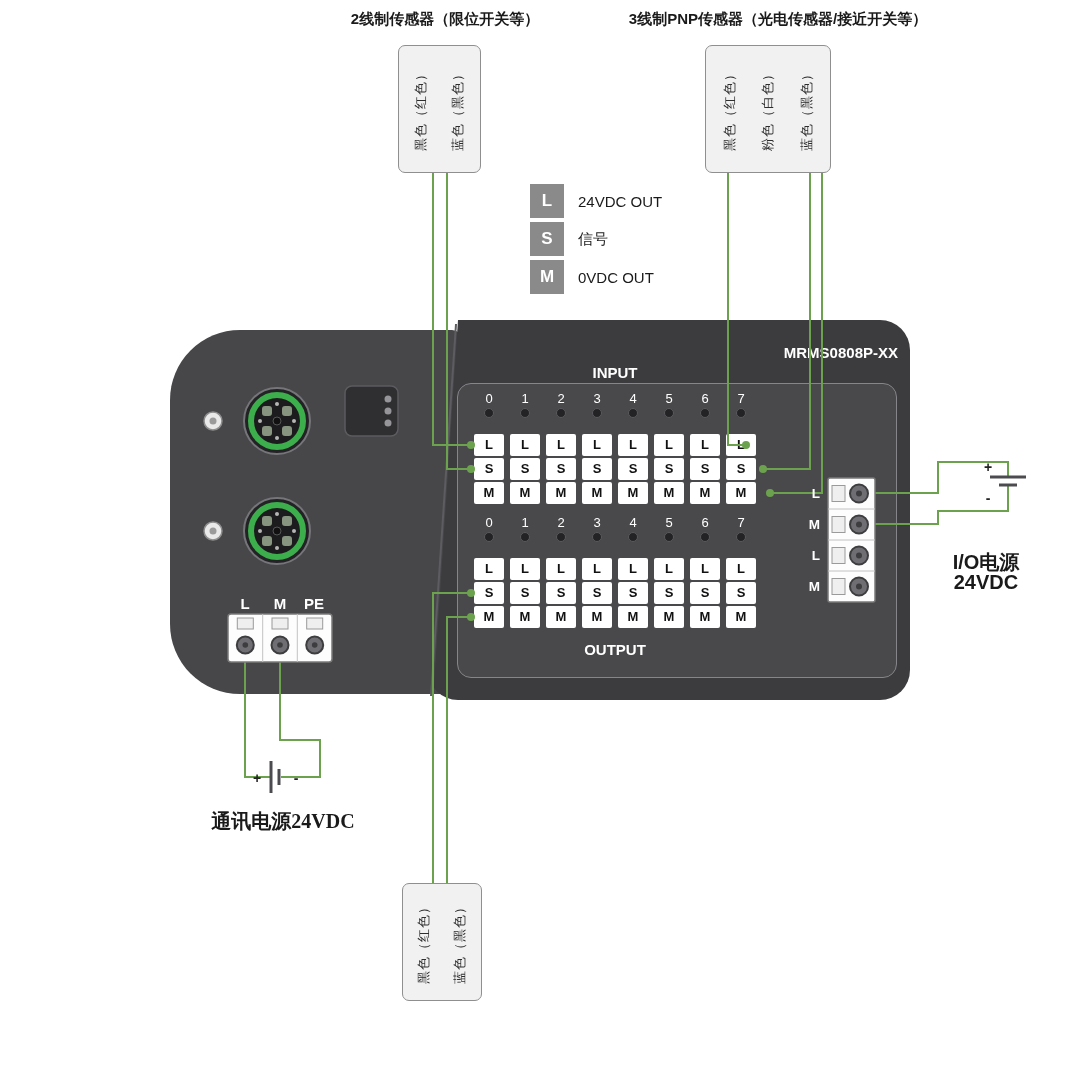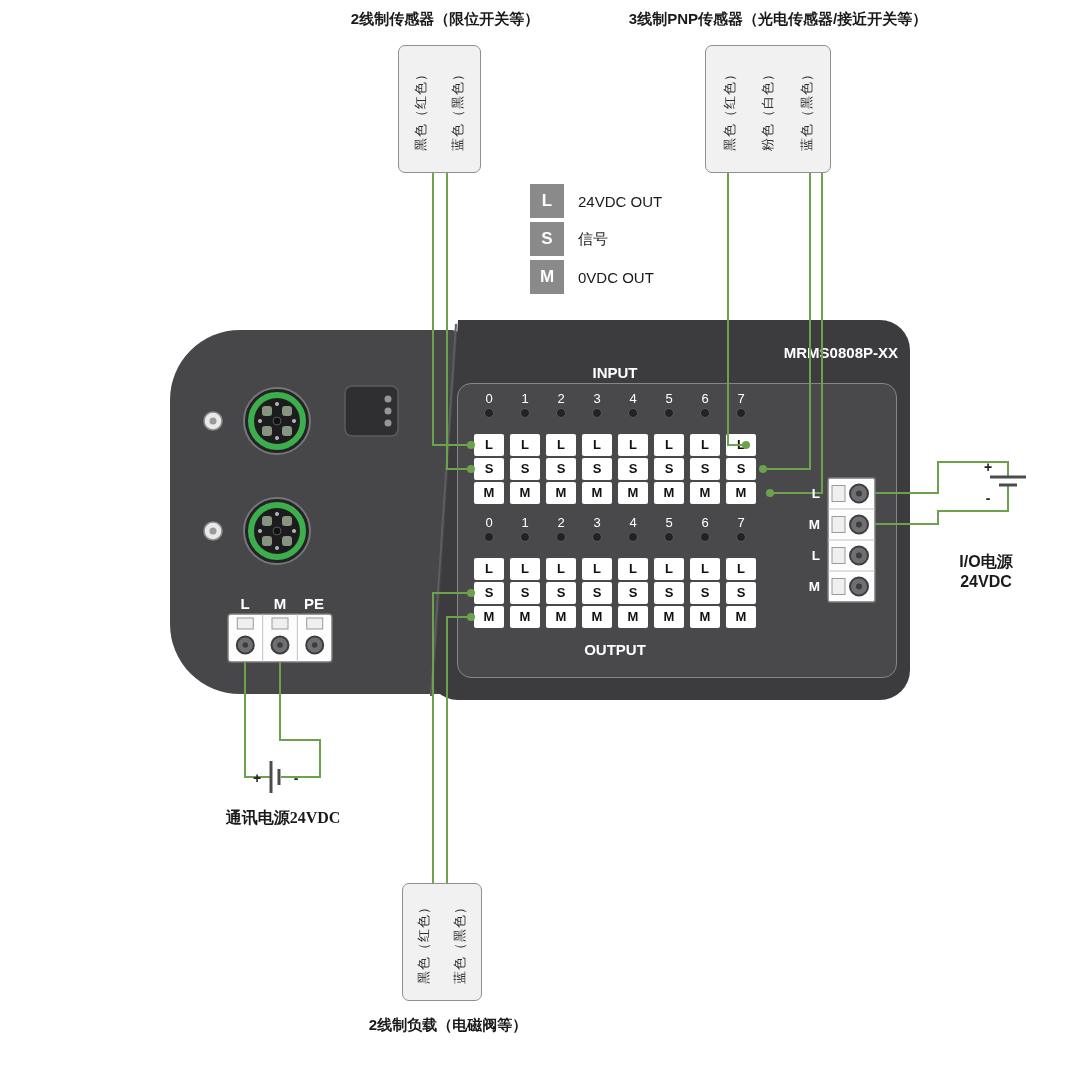--- a/index.html
+++ b/index.html
@@ -3,21 +3,21 @@
 <meta charset="utf-8">
 <style>
   html,body{margin:0;padding:0;background:#fff;font-family:"Liberation Sans",sans-serif;}
   #canvas{position:relative;width:1091px;height:1065px;background:#ffffff;overflow:hidden;padding-left:32px;}
 
   
   .title{position:absolute;font-size:15px;font-weight:bold;color:#1a1a1a;text-align:center;z-index:6;}
   .t-sensor2{left:295px;top:10px;width:300px;}
   .t-sensor3{left:598px;top:10px;width:360px;}
   .t-load{left:298px;top:1016px;width:300px;}
-  .lbl{position:absolute;font-size:16px;font-weight:bold;color:#1a1a1a;text-align:center;z-index:6;}
+  .lbl{position:absolute;font-size:20px;font-weight:bold;color:#1a1a1a;text-align:center;z-index:6;}
   .comm-power{left:178px;top:808px;width:210px;font-family:Liberation Serif, serif;}
   .io-power{left:920px;top:552px;width:132px;line-height:20px;}
 
   
   .sensor-box{position:absolute;background:#f1f1f2;border:1px solid #8f8f8f;border-radius:7px;
               display:flex;justify-content:space-evenly;align-items:stretch;z-index:6;box-sizing:border-box;}
   .box-sensor2{left:398px;top:45px;width:83px;height:128px;}
   .box-sensor3{left:705px;top:45px;width:126px;height:128px;}
   .box-load{left:402px;top:883px;width:80px;height:118px;}
   .vwrap{position:relative;width:30px;height:100%;}
@@ -91,21 +91,20 @@
   </div>
 
   <div class="sensor-box box-load">
     <div class="vwrap">
         <span class="vtext">黑色（红色）</span>
       </div>
     <div class="vwrap">
         <span class="vtext">蓝色（黑色）</span>
       </div>
   </div>
-  <div class="title t-load">2线制负载（电磁阀等）</div>
 
   <div class="legend-row lr1">
     <div class="legend-key" style="background: rgb(138, 138, 138);">L</div>
     <div class="legend-desc">24VDC OUT</div>
   </div>
   <div class="legend-row lr2">
     <div class="legend-key" style="background: rgb(138, 138, 138);">S</div>
     <div class="legend-desc">信号</div>
   </div>
   <div class="legend-row lr3">

